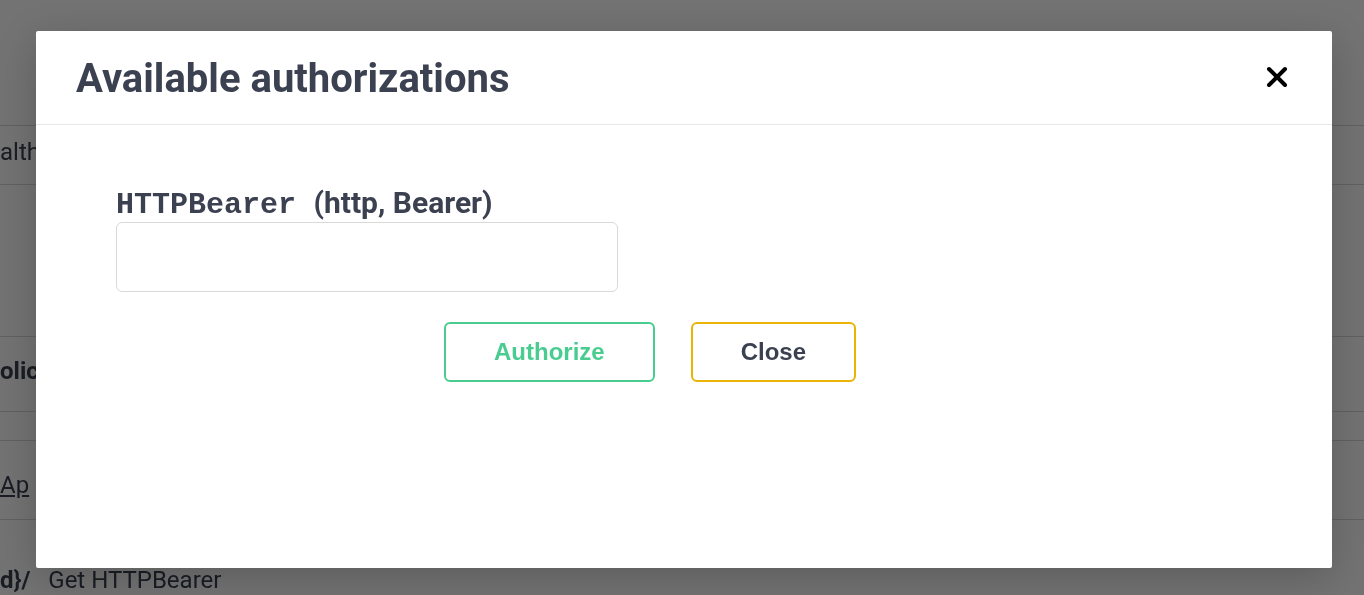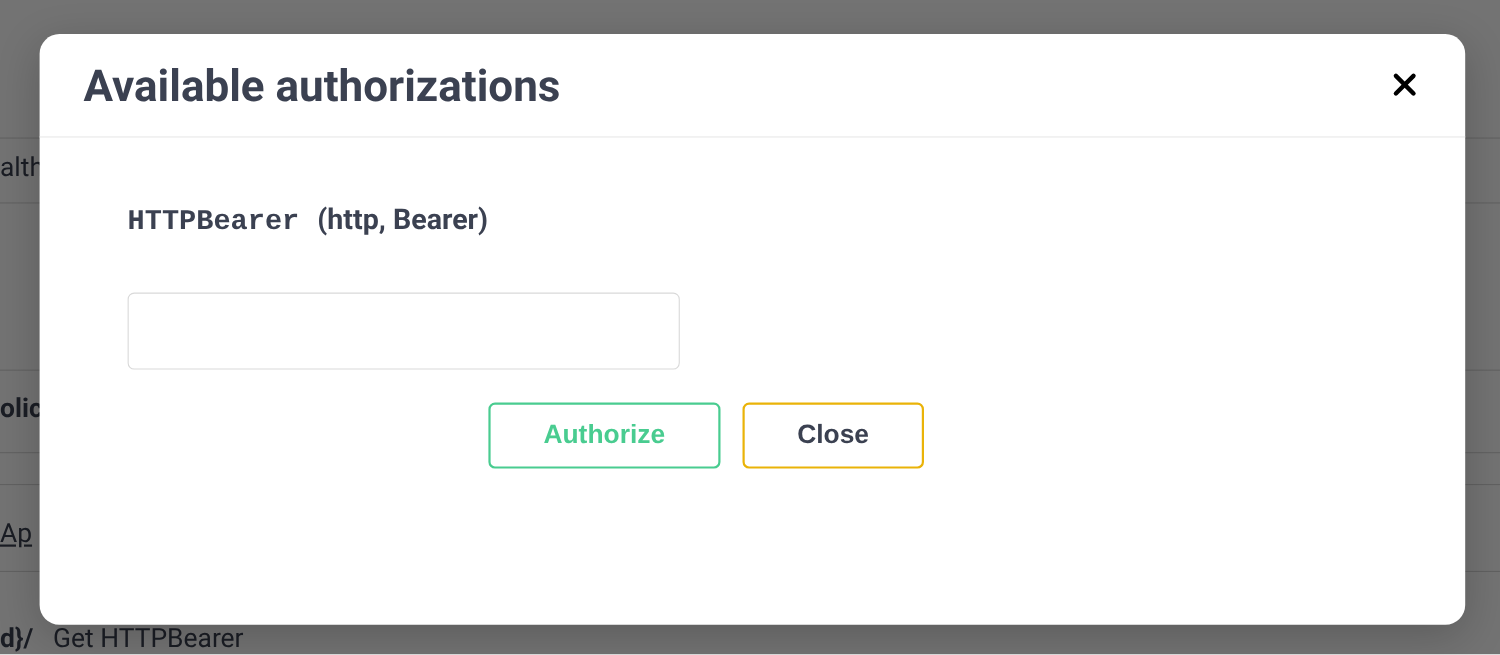--- a/index.html
+++ b/index.html
@@ -34,21 +34,21 @@
       inset: 0;
       background: rgba(0,0,0,0.55);
     }
     .modal {
       position: absolute;
       left: 36px;
       top: 31px;
       width: 1296px;
       height: 537px;
       background: #fff;
-      border-radius: 18px;
+      border-radius: 2px;
       box-shadow: 0 10px 40px rgba(0,0,0,0.2);
       display: flex;
       flex-direction: column;
     }
     .modal-header {
       display: flex;
       justify-content: space-between;
       align-items: center;
       padding: 24px 40px 22px 40px;
       border-bottom: 1px solid #e8e8e8;
@@ -63,24 +63,23 @@
       font-weight: 900;
       color: #000;
       cursor: pointer;
       line-height: 1;
       padding: 4px;
     }
     .modal-body {
       padding: 60px 80px 40px 80px;
     }
     .scheme-header {
-      font-size: 26px;
+      font-size: 30px;
       font-weight: 700;
       color: #3b4151;
-      margin-bottom: 50px;
     }
     .scheme-name {
       font-family: "Courier New", Courier, monospace;
       font-weight: 700;
       margin-right: 10px;
     }
     .scheme-type {
       font-weight: 700;
     }
     .value-label {
@@ -94,21 +93,21 @@
       width: 502px;
       height: 70px;
       border: 1px solid #d9d9d9;
       border-radius: 6px;
       font-size: 20px;
       padding: 0 16px;
       background: #fff;
     }
     .button-row {
       display: flex;
-      gap: 20px;
+      gap: 36px;
       margin-top: 30px;
       margin-left: 328px;
     }
     .btn {
       height: 60px;
       padding: 0 48px;
       border-radius: 6px;
       font-size: 24px;
       font-weight: 700;
       cursor: pointer;

